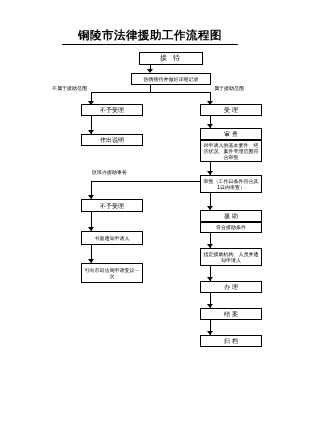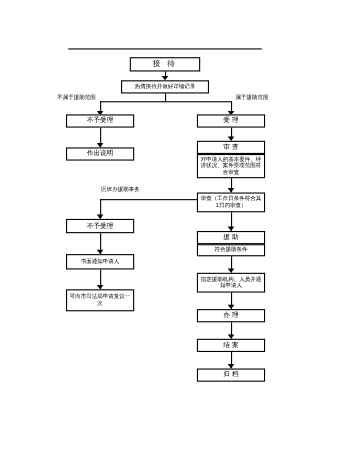--- a/index.html
+++ b/index.html
@@ -19,20 +19,21 @@
     position:absolute;left:62px;top:44px;width:176px;height:1px;background:#000;
   }
 
   .box{
     position:absolute;border:1px solid #000;background:#fff;
     display:flex;align-items:center;justify-content:center;
     text-align:center;box-sizing:border-box;
     font-size:6px;line-height:1.25;
     font-family:"DejaVu Sans",sans-serif;
     padding:1px 2px;
+    margin-left:21px;
   }
   .box.big{font-size:7px;letter-spacing:2px;}
   .box.small{font-size:5px;letter-spacing:0;}
 
   .lbl{
     position:absolute;font-size:5px;color:#000;white-space:nowrap;
     font-family:"DejaVu Sans",sans-serif;
   }
 
   .ln{position:absolute;background:#000;}
@@ -43,20 +44,21 @@
     position:absolute;width:0;height:0;
     border-left:3px solid transparent;border-right:3px solid transparent;
     border-top:4px solid #000;
   }
 </style>
 </head>
 <body>
 
 <div id="sheet">
 
+  <div class="title">铜陵市法律援助工作流程图</div>
   <div class="hr"></div>
 
   <div class="box big" style="left:118px;top:52px;width:64px;height:13px;">接  待</div>
   <div class="ln lnv" style="left:150px;top:65px;height:6px;"></div>
   <div class="arrow" style="left:147px;top:69px;"></div>
   <div class="box small" style="left:110px;top:73px;width:80px;height:12px;">热情接待并做好详细记录</div>
 
   <div class="ln lnv" style="left:150px;top:85px;height:7px;"></div>
   <div class="ln lnh" style="left:91px;top:92px;width:119px;"></div>
   <div class="ln lnv" style="left:91px;top:92px;height:11px;"></div>

